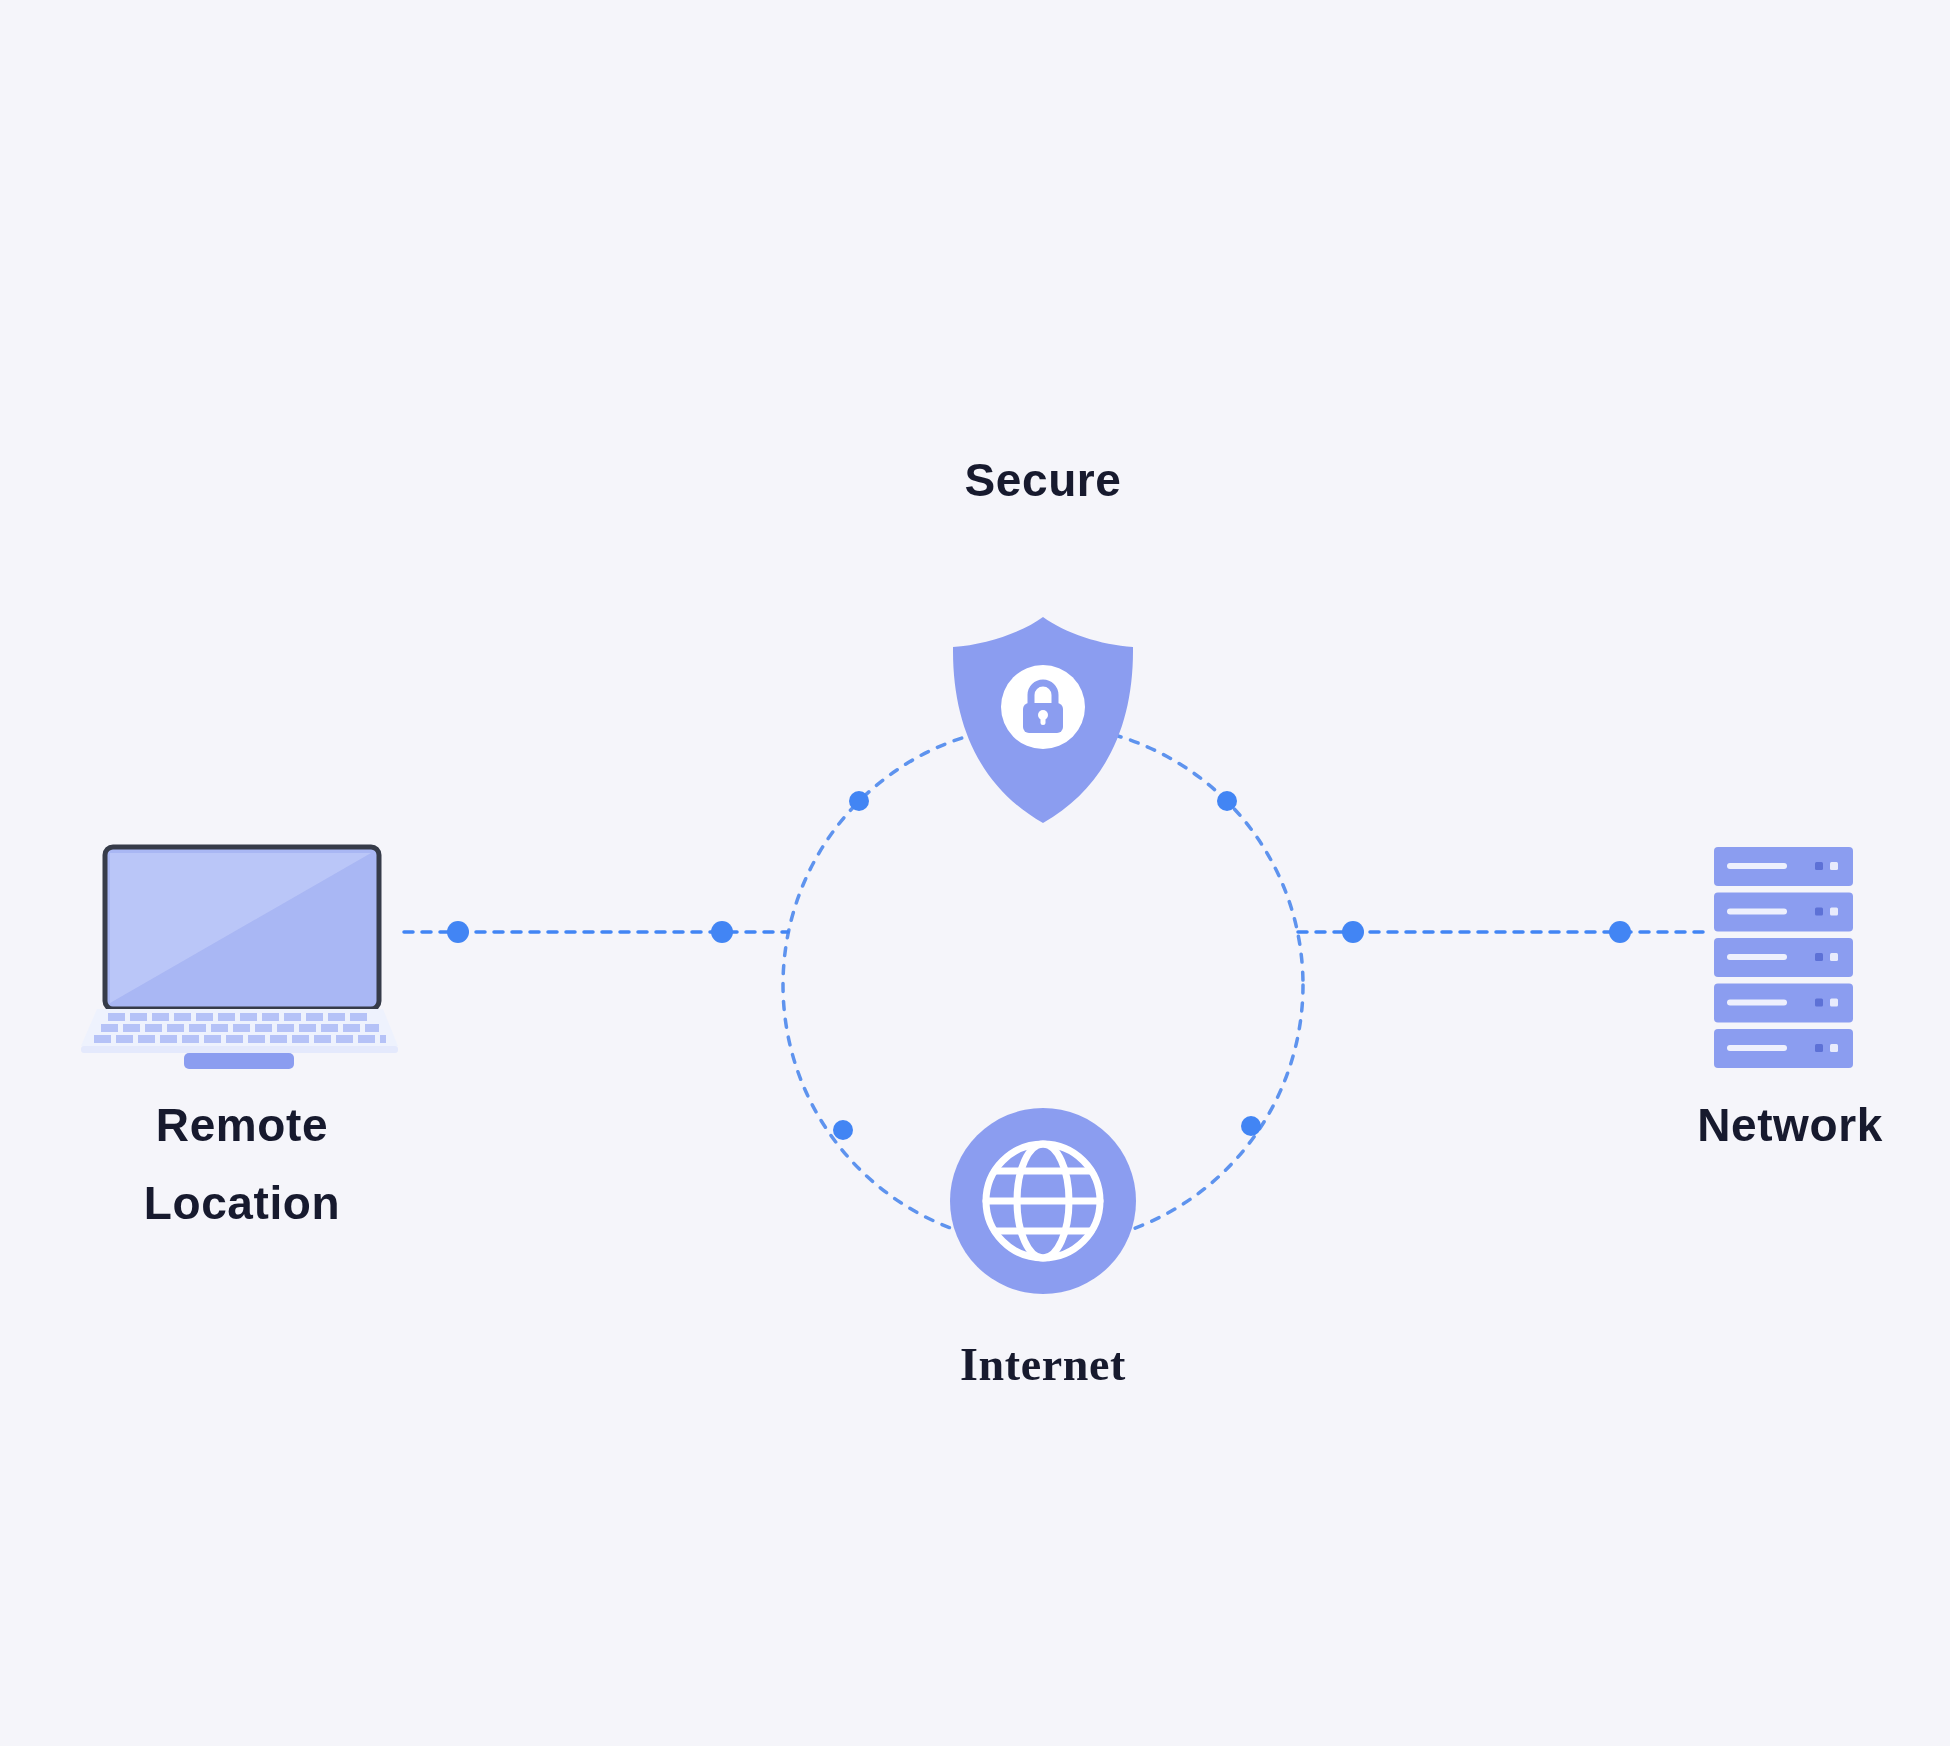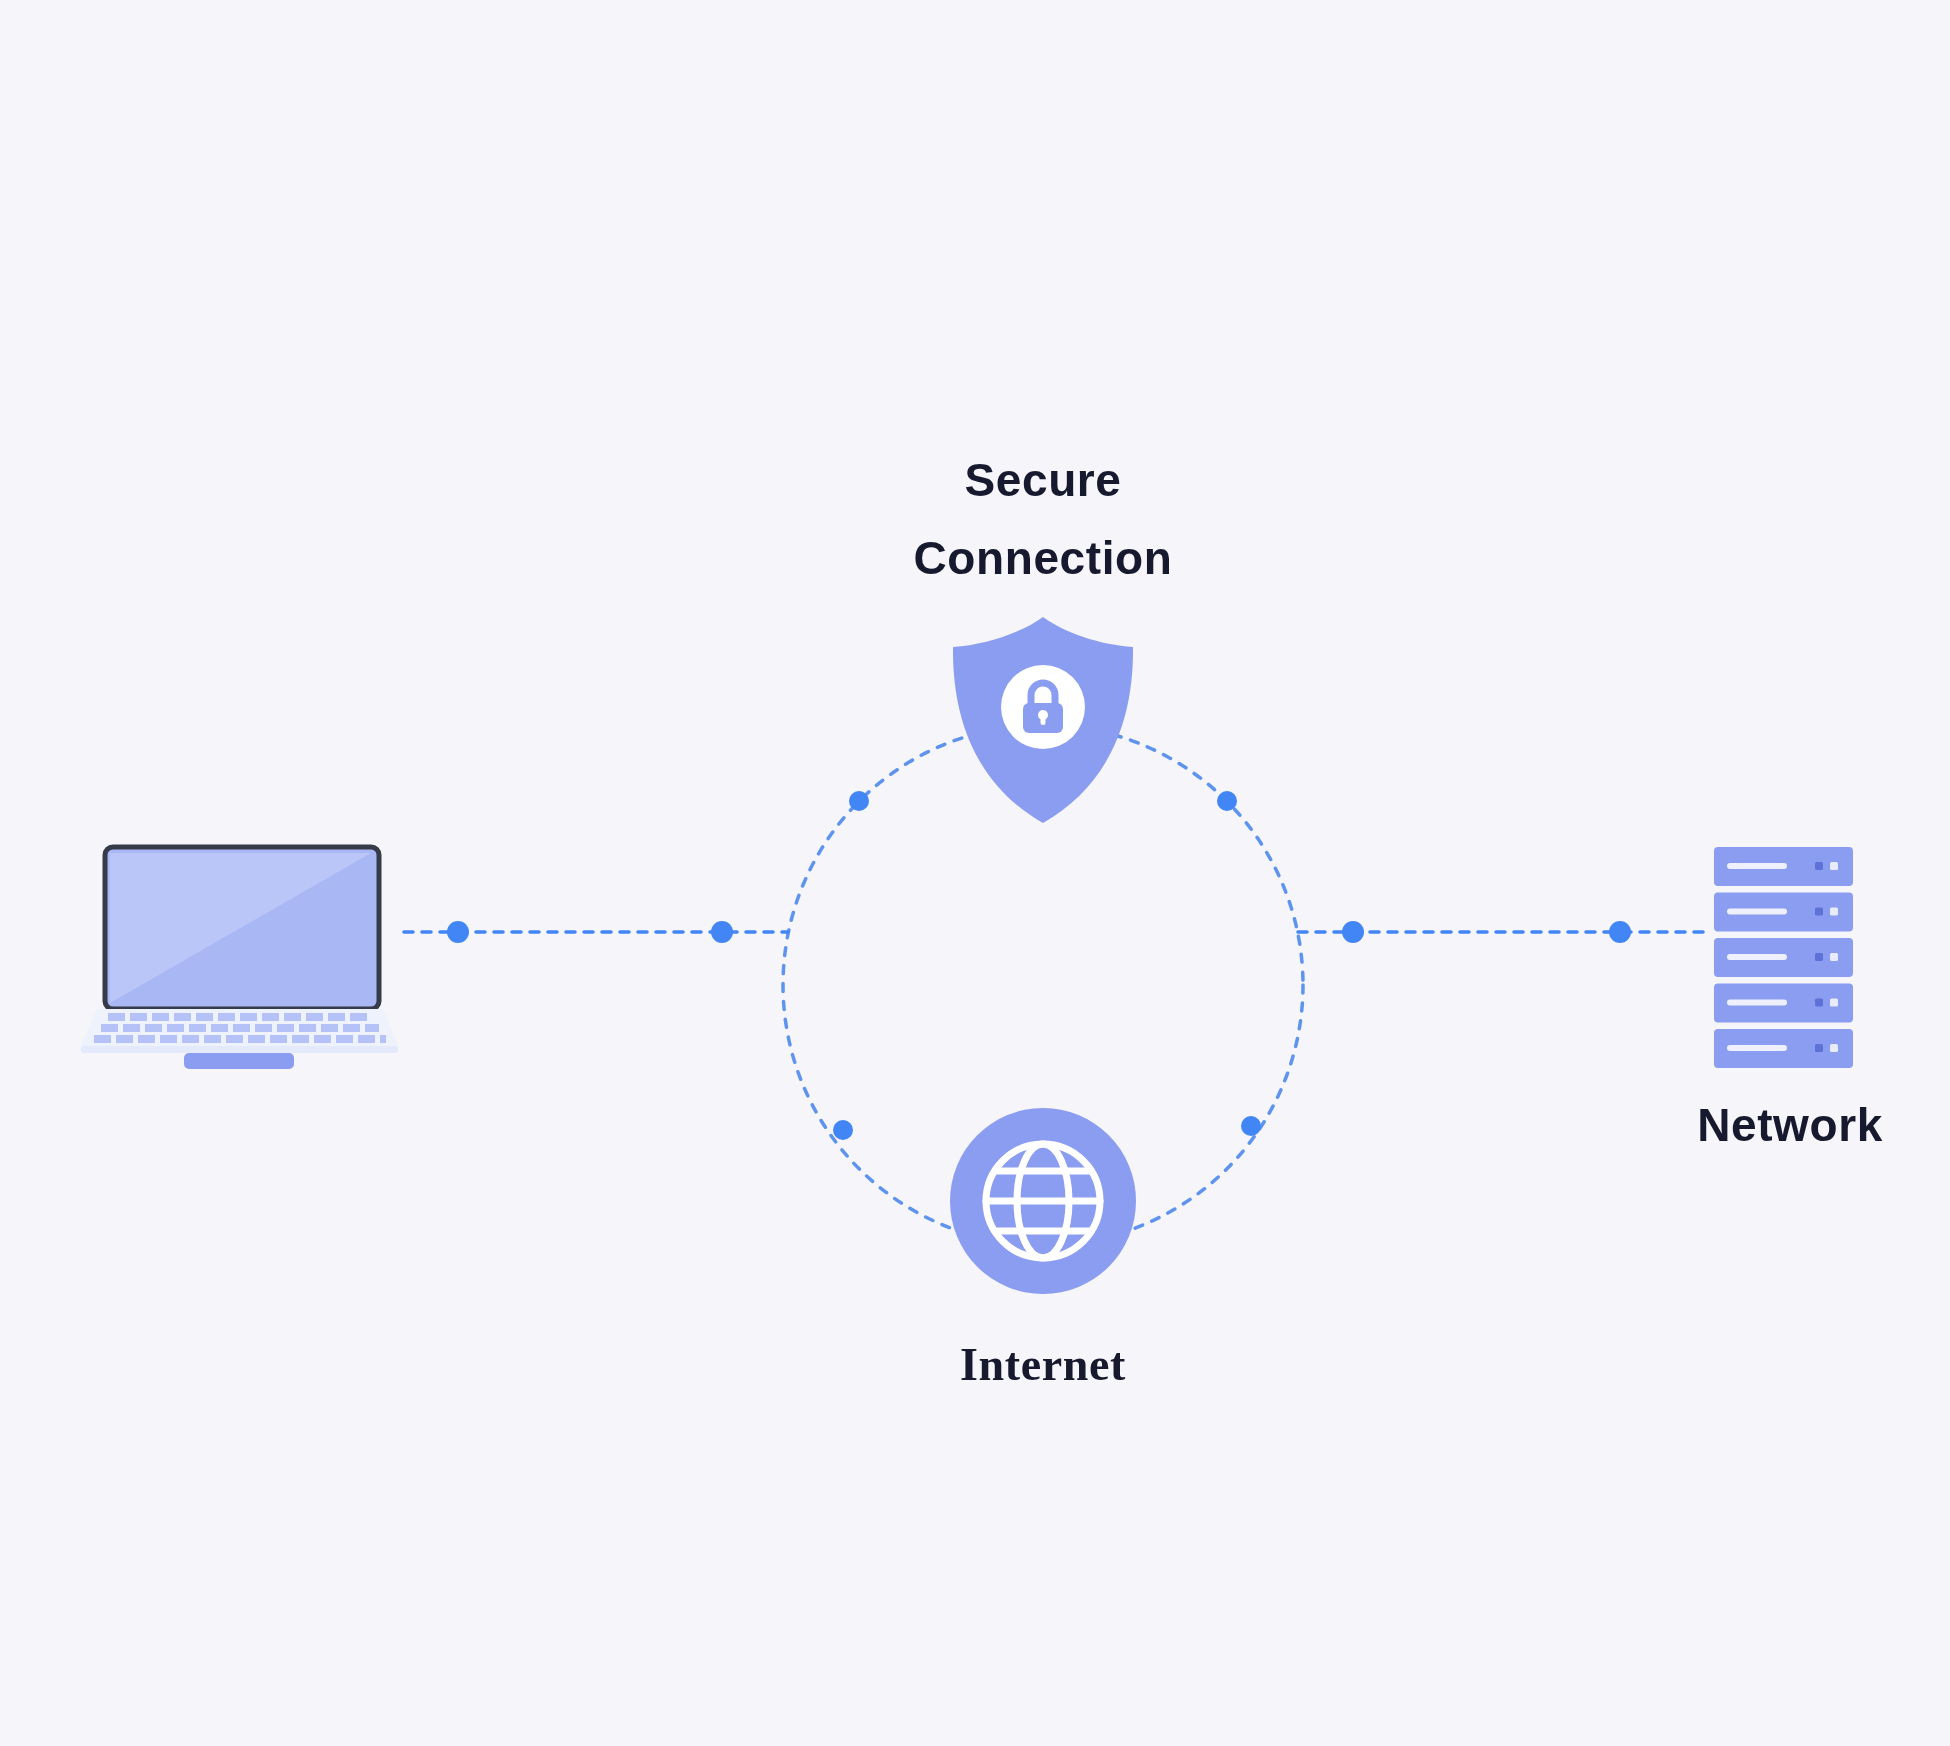--- a/index.html
+++ b/index.html
@@ -135,23 +135,26 @@
         <rect width="139" height="39" rx="4" fill="var(--icon-primary)"></rect>
         <rect x="13" y="16" width="60" height="6" rx="3" fill="#ffffff" opacity="0.85"></rect>
         <rect x="101" y="15" width="8" height="8" rx="1.5" fill="#5d71d6"></rect>
         <rect x="116" y="15" width="8" height="8" rx="1.5" fill="#ffffff" opacity="0.8"></rect>
       </g>
     </g>
   </svg>
 
   <div class="label label-secure">
     <div>Secure</div>
-    <div>Connection</div>
   </div>
 
+  <div class="label label-remote">
+    <div>Remote</div>
+    <div>Location</div>
+  </div>
 
   <div class="label label-network">
     <div>Network</div>
   </div>
 
   <div class="label label-internet">
     <div>Internet</div>
   </div>
 
 </div>

